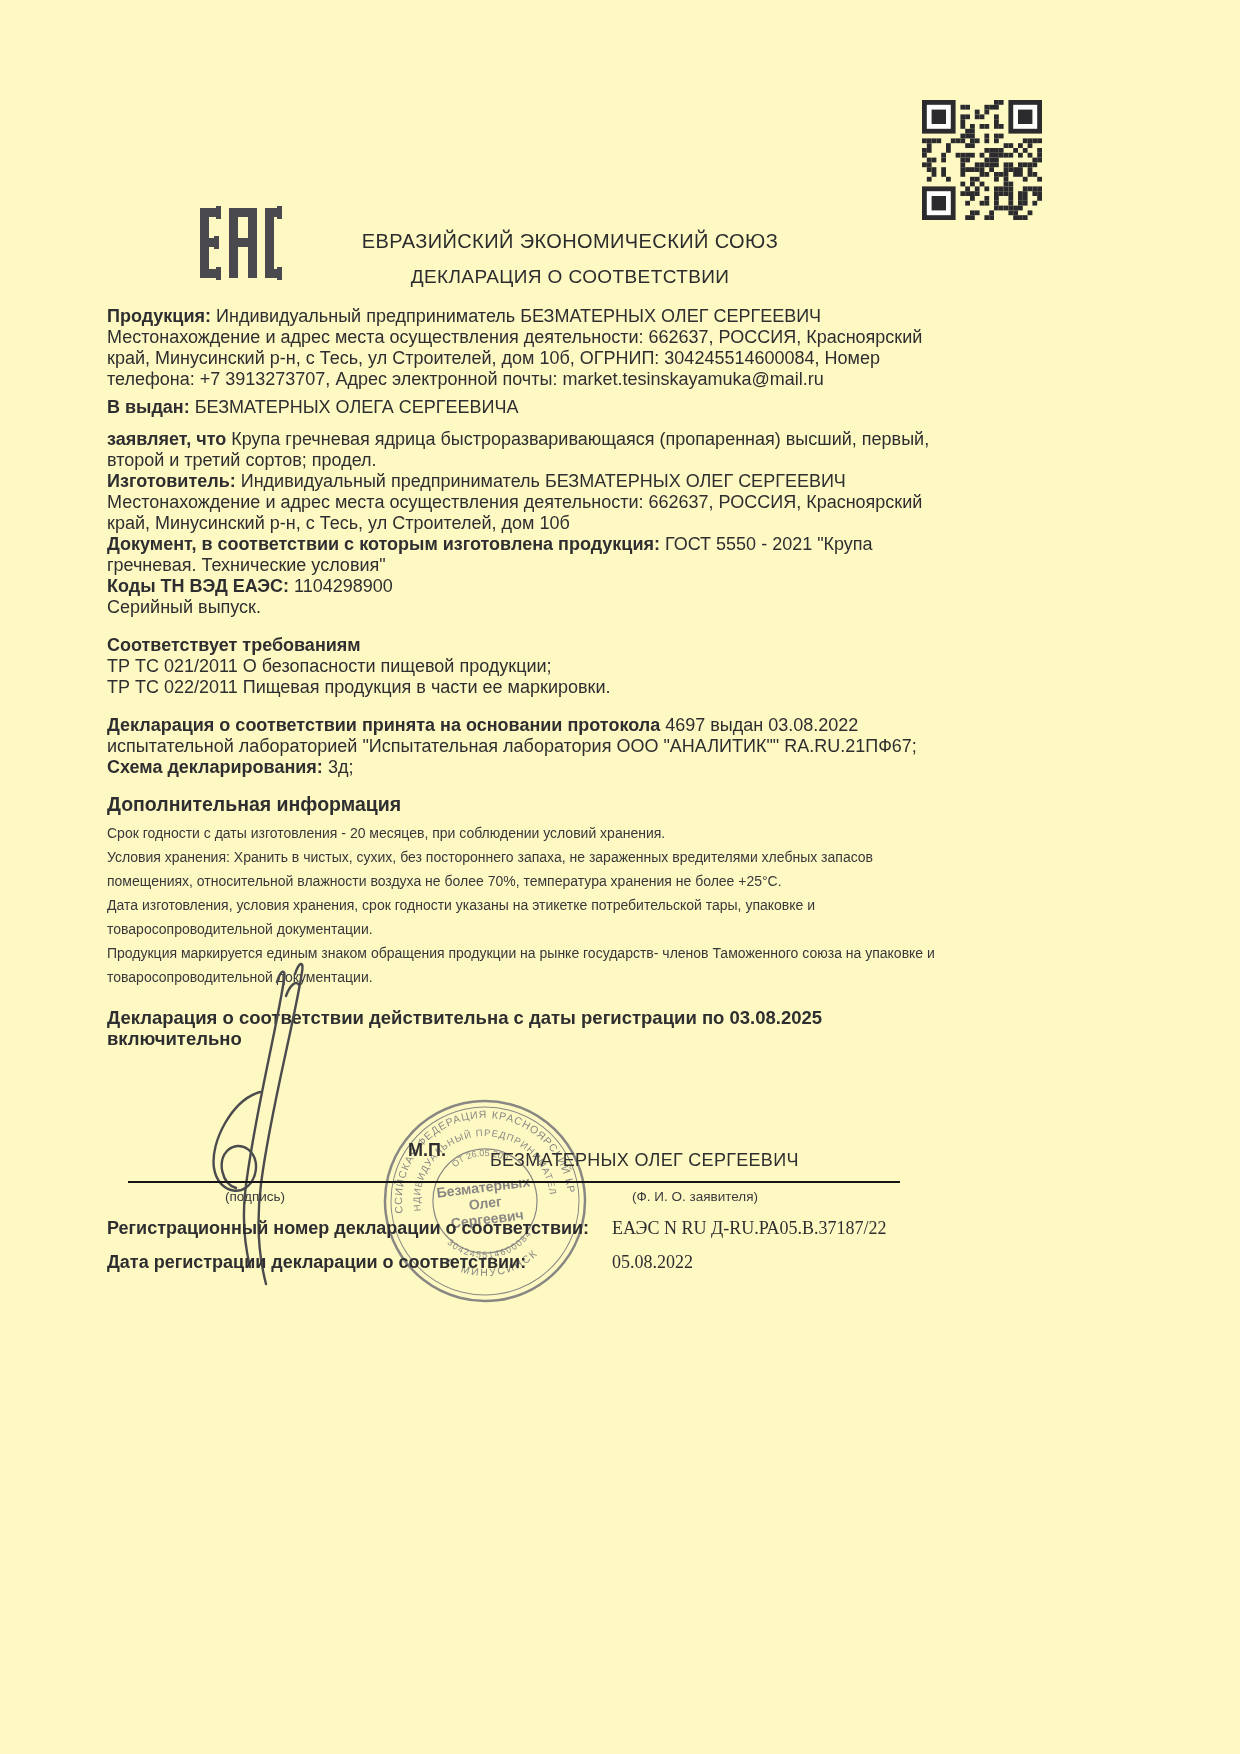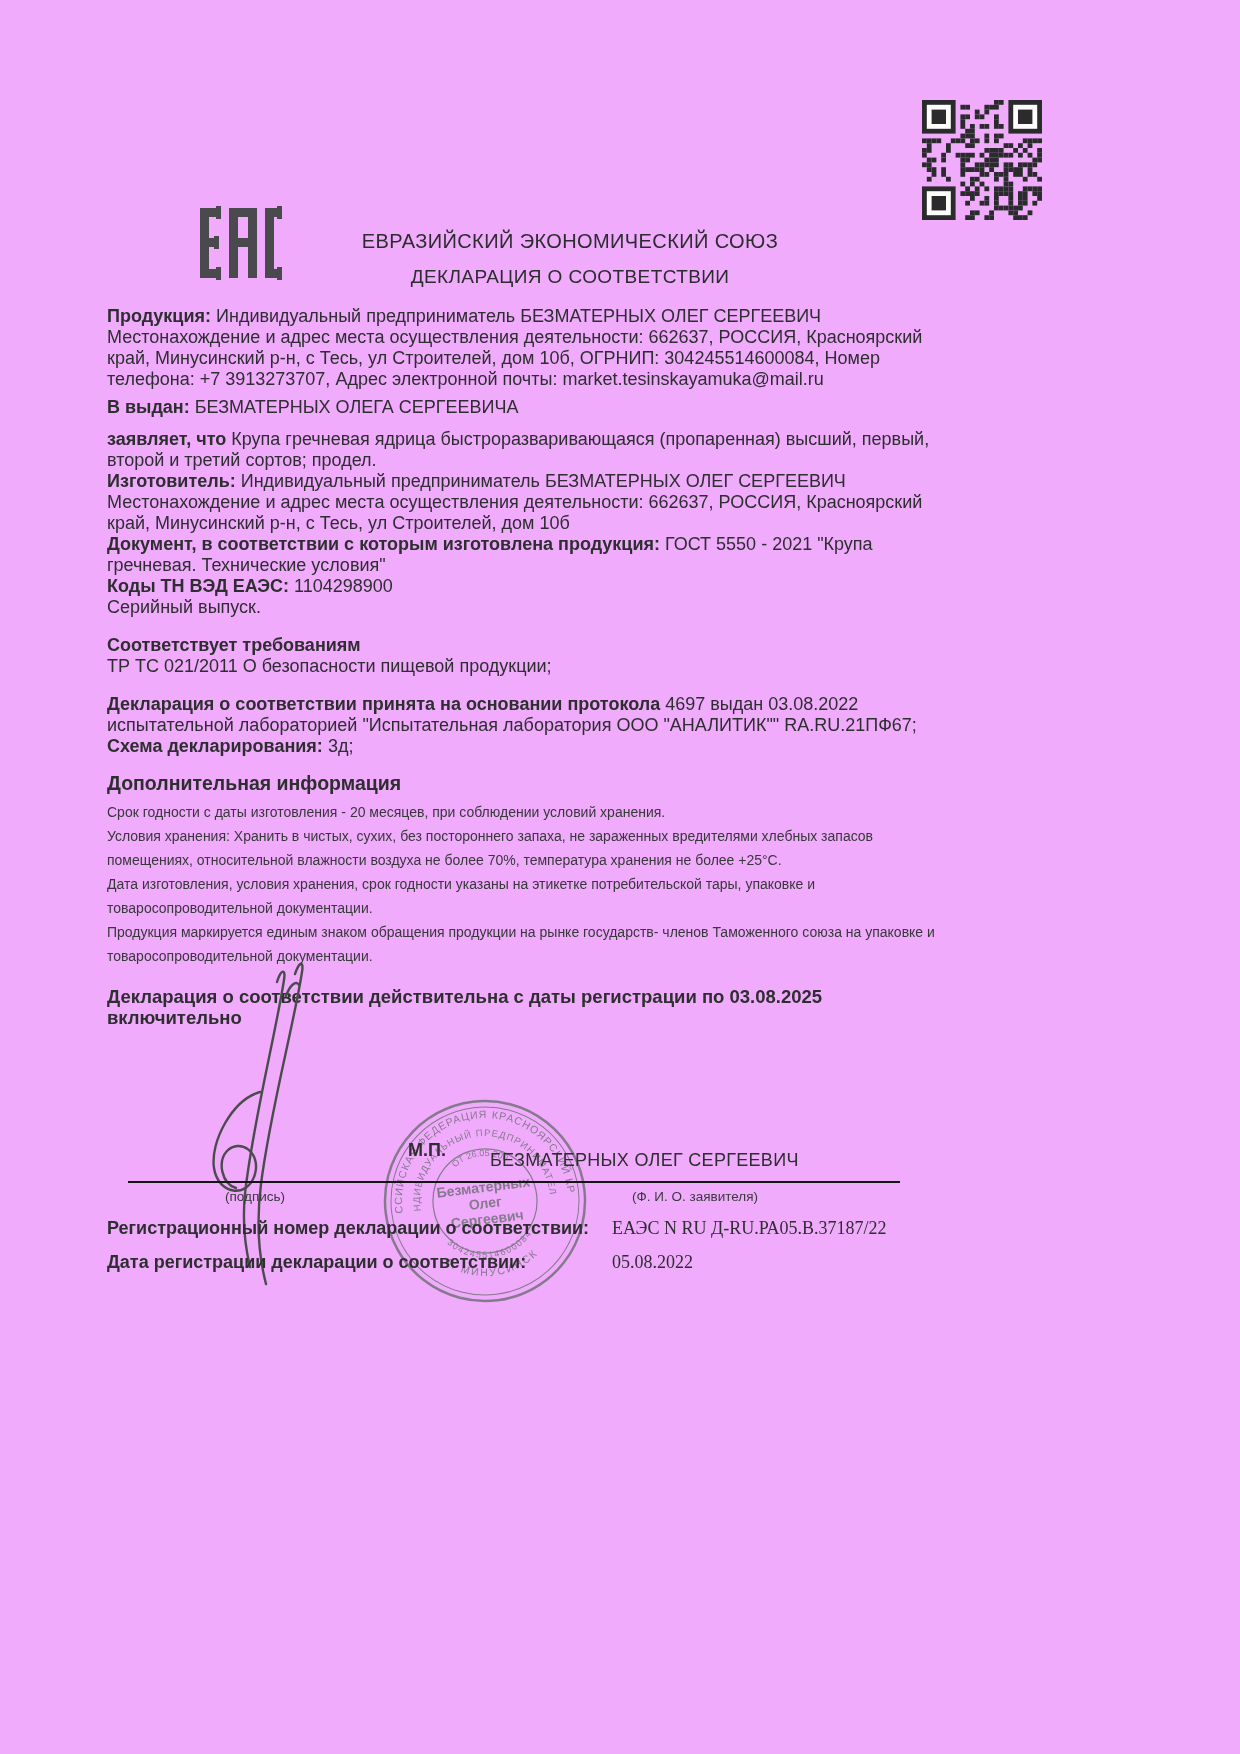--- a/index.html
+++ b/index.html
@@ -1,20 +1,20 @@
 <!DOCTYPE html>
 <html lang="ru"><head>
 <meta charset="utf-8">
 <style>
   html,body{margin:0;padding:0;background:#e8e8e6;}
   .page{
     position:relative;
     width:1240px;height:1754px;
     margin:0 auto;
-    background:#f0abfc;
+    background:#fef9c3;
     font-family:"Liberation Sans", sans-serif;
     color:#2e2e30;
     overflow:hidden;
   }
   
   .eac-logo{position:absolute;left:198px;top:206px;width:84px;height:74px;}
   .qr{position:absolute;left:922px;top:100px;width:120px;height:120px;}
   .titles{position:absolute;left:130px;top:230px;width:880px;text-align:center;letter-spacing:.4px;}
   .titles .t1{font-size:20px;color:#2c2c2e;}
   .titles .t2{font-size:19px;margin-top:13px;color:#2c2c2e;}
@@ -310,20 +310,21 @@
 
     <p><b>Документ, в соответствии с которым изготовлена продукция:</b> <span>ГОСТ 5550 - 2021 "Крупа гречневая. Технические условия"</span></p>
 
     <p><b>Коды ТН ВЭД ЕАЭС:</b> <span>1104298900</span></p>
 
     <p>Серийный выпуск.</p>
 
     <p class="req">
       <span class="hdr">Соответствует требованиям</span><br>
       <span>ТР ТС 021/2011 О безопасности пищевой продукции;</span><br>
+      <span>ТР ТС 022/2011 Пищевая продукция в части ее маркировки.</span>
     </p>
 
     <p class="basis"><b>Декларация о соответствии принята на основании протокола</b> <span>4697 выдан 03.08.2022 испытательной лабораторией "Испытательная лаборатория ООО "АНАЛИТИК"" RA.RU.21ПФ67;</span><br><b>Схема декларирования:</b> <span>3д;</span></p>
 
     <div class="addinfo">
       <div class="hdr">Дополнительная информация</div>
       <div class="small">Срок годности с даты изготовления - 20 месяцев, при соблюдении условий хранения.</div>
       <div class="small">Условия хранения: Хранить в чистых, сухих, без постороннего запаха, не зараженных вредителями хлебных запасов помещениях, относительной влажности воздуха не более 70%, температура хранения не более +25°С.</div>
       <div class="small">Дата изготовления, условия хранения, срок годности указаны на этикетке потребительской тары, упаковке и товаросопроводительной документации.</div>
       <div class="small">Продукция маркируется единым знаком обращения продукции на рынке государств- членов Таможенного союза на упаковке и товаросопроводительной документации.</div>

